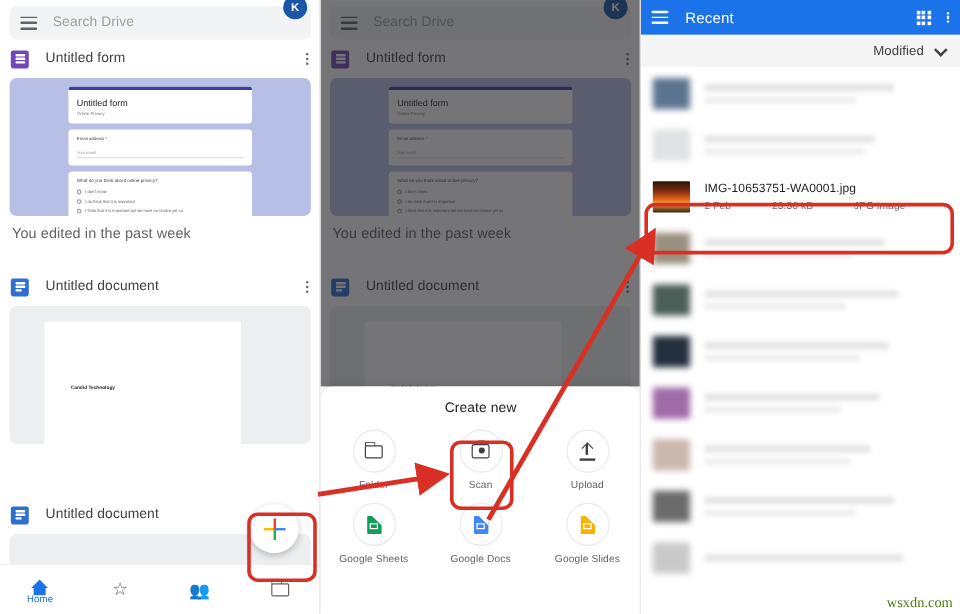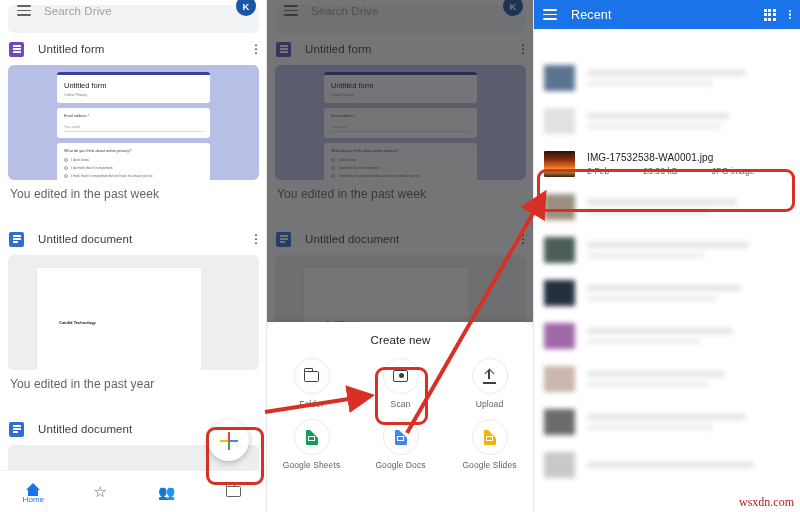--- a/index.html
+++ b/index.html
@@ -16,21 +16,21 @@
   #panel1 { left: 0;   width: 267px; }
   #panel2 { left: 267px; width: 267px; }
   #panel3 { left: 534px; width: 266px; }
   .panel-divider { position: absolute; top: 0; width: 1px; height: 512px; background: #e6e6e6; z-index: 30; }
 
   
   .drive-home { position: absolute; inset: 0; background: #fff; }
   .searchbar {
     position: absolute; left: 8px; top: 5px; width: 251px; height: 28px;
     background: #f1f3f4; border-radius: 6px;
-    display: flex; padding: 0 9px;
+    display: flex; align-items: center; padding: 0 9px;
   }
   .hamburger { width: 14px; height: 11px; display: flex; flex-direction: column;
                justify-content: space-between; flex: 0 0 auto; }
   .hamburger i { display: block; height: 1.6px; background: #5f6368; border-radius: 1px; }
   .search-text { margin-left: 13px; color: #9aa0a6; font-size: 11.5px; letter-spacing: .1px; }
   .avatar {
     position: absolute; right: 7px; top: 50%; transform: translateY(-50%);
     width: 20px; height: 20px; border-radius: 50%; background: #1a56a5;
     color: #fff; font-size: 9.5px; font-weight: bold;
     display: flex; align-items: center; justify-content: center;
@@ -167,21 +167,21 @@
   .frow.blurred .fthumb { filter: blur(2.6px); }
   .blurtext { height: 6px; background: #e3e3e3; border-radius: 1px; filter: blur(2.4px); }
   .blurtext.t2 { height: 5px; background: #ececec; margin-top: 5px; }
 
   
   .hibox { position: absolute; border: 3px solid #d93025; border-radius: 9px; z-index: 40; pointer-events: none; }
   #box-fab    { left: 206px; top: 427px; width: 58px; height: 58px; }
   #box-upload { left: 375px; top: 367px; width: 53px; height: 58px; }
   #box-file   { left: 537px; top: 169px; width: 258px; height: 43px; }
   svg.arrows { position: absolute; inset: 0; width: 800px; height: 512px; z-index: 41; pointer-events: none; }
-  .watermark { position: absolute; right: 6px; bottom: 2px; font-size: 12px; color: #b91c1c;
+  .watermark { position: absolute; right: 6px; bottom: 2px; font-size: 12px; color: #4d7c0f;
                font-family: "Liberation Serif", serif; z-index: 45; }
 </style>
 </head>
 <body>
 
 <div id="root">
 
   <div class="panel" id="panel1">
     <div class="drive-home">
 
@@ -251,21 +251,20 @@
               <b></b>
               <b></b>
               <b></b>
             </div>
         </div>
         <div class="thumb doc-thumb">
           <div class="mdoc">
             <span>Candid Technology</span>
           </div>
         </div>
-        <div class="edited">You edited in the past year</div>
       </div>
 
       <div class="filecard" style="top:416px;">
         <div class="filecard-head">
           <div class="ficon doc">
               <i></i>
               <i></i>
               <i></i>
             </div>
           <div class="fname">Untitled document</div>
@@ -470,20 +469,24 @@
             <b></b>
           </div>
         <div class="kebab white" style="position:static;transform:none">
             <b></b>
             <b></b>
             <b></b>
           </div>
       </div>
     </div>
 
+    <div class="sortbar">
+      <div class="slabel">Modified</div>
+      <div class="chev"></div>
+    </div>
 
     <div class="filelist">
 
       <div class="frow blurred">
         <div class="fthumb" style="background:#5b7590"></div>
         <div class="finfo">
           <div class="blurtext" style="width:78%"></div>
           <div class="blurtext t2" style="width:62%"></div>
         </div>
       </div>
@@ -492,21 +495,21 @@
         <div class="fthumb" style="background:#dfe1e3"></div>
         <div class="finfo">
           <div class="blurtext" style="width:70%"></div>
           <div class="blurtext t2" style="width:66%"></div>
         </div>
       </div>
 
       <div class="frow">
         <div class="fthumb" style="background:linear-gradient(180deg,#2a1608 0%,#7a2a0d 30%,#e0641a 58%,#f0a93a 72%,#3a2110 100%)"></div>
         <div class="finfo">
-          <div class="ftitle">IMG-17532538-WA0001.jpg</div>
+          <div class="ftitle">IMG-10653751-WA0001.jpg</div>
           <div class="fmeta">
             <span>2 Feb</span>
             <span>23.36 kB</span>
             <span>JPG image</span>
           </div>
         </div>
       </div>
 
       <div class="frow blurred">
         <div class="fthumb" style="background:#9b8f7f"></div>

